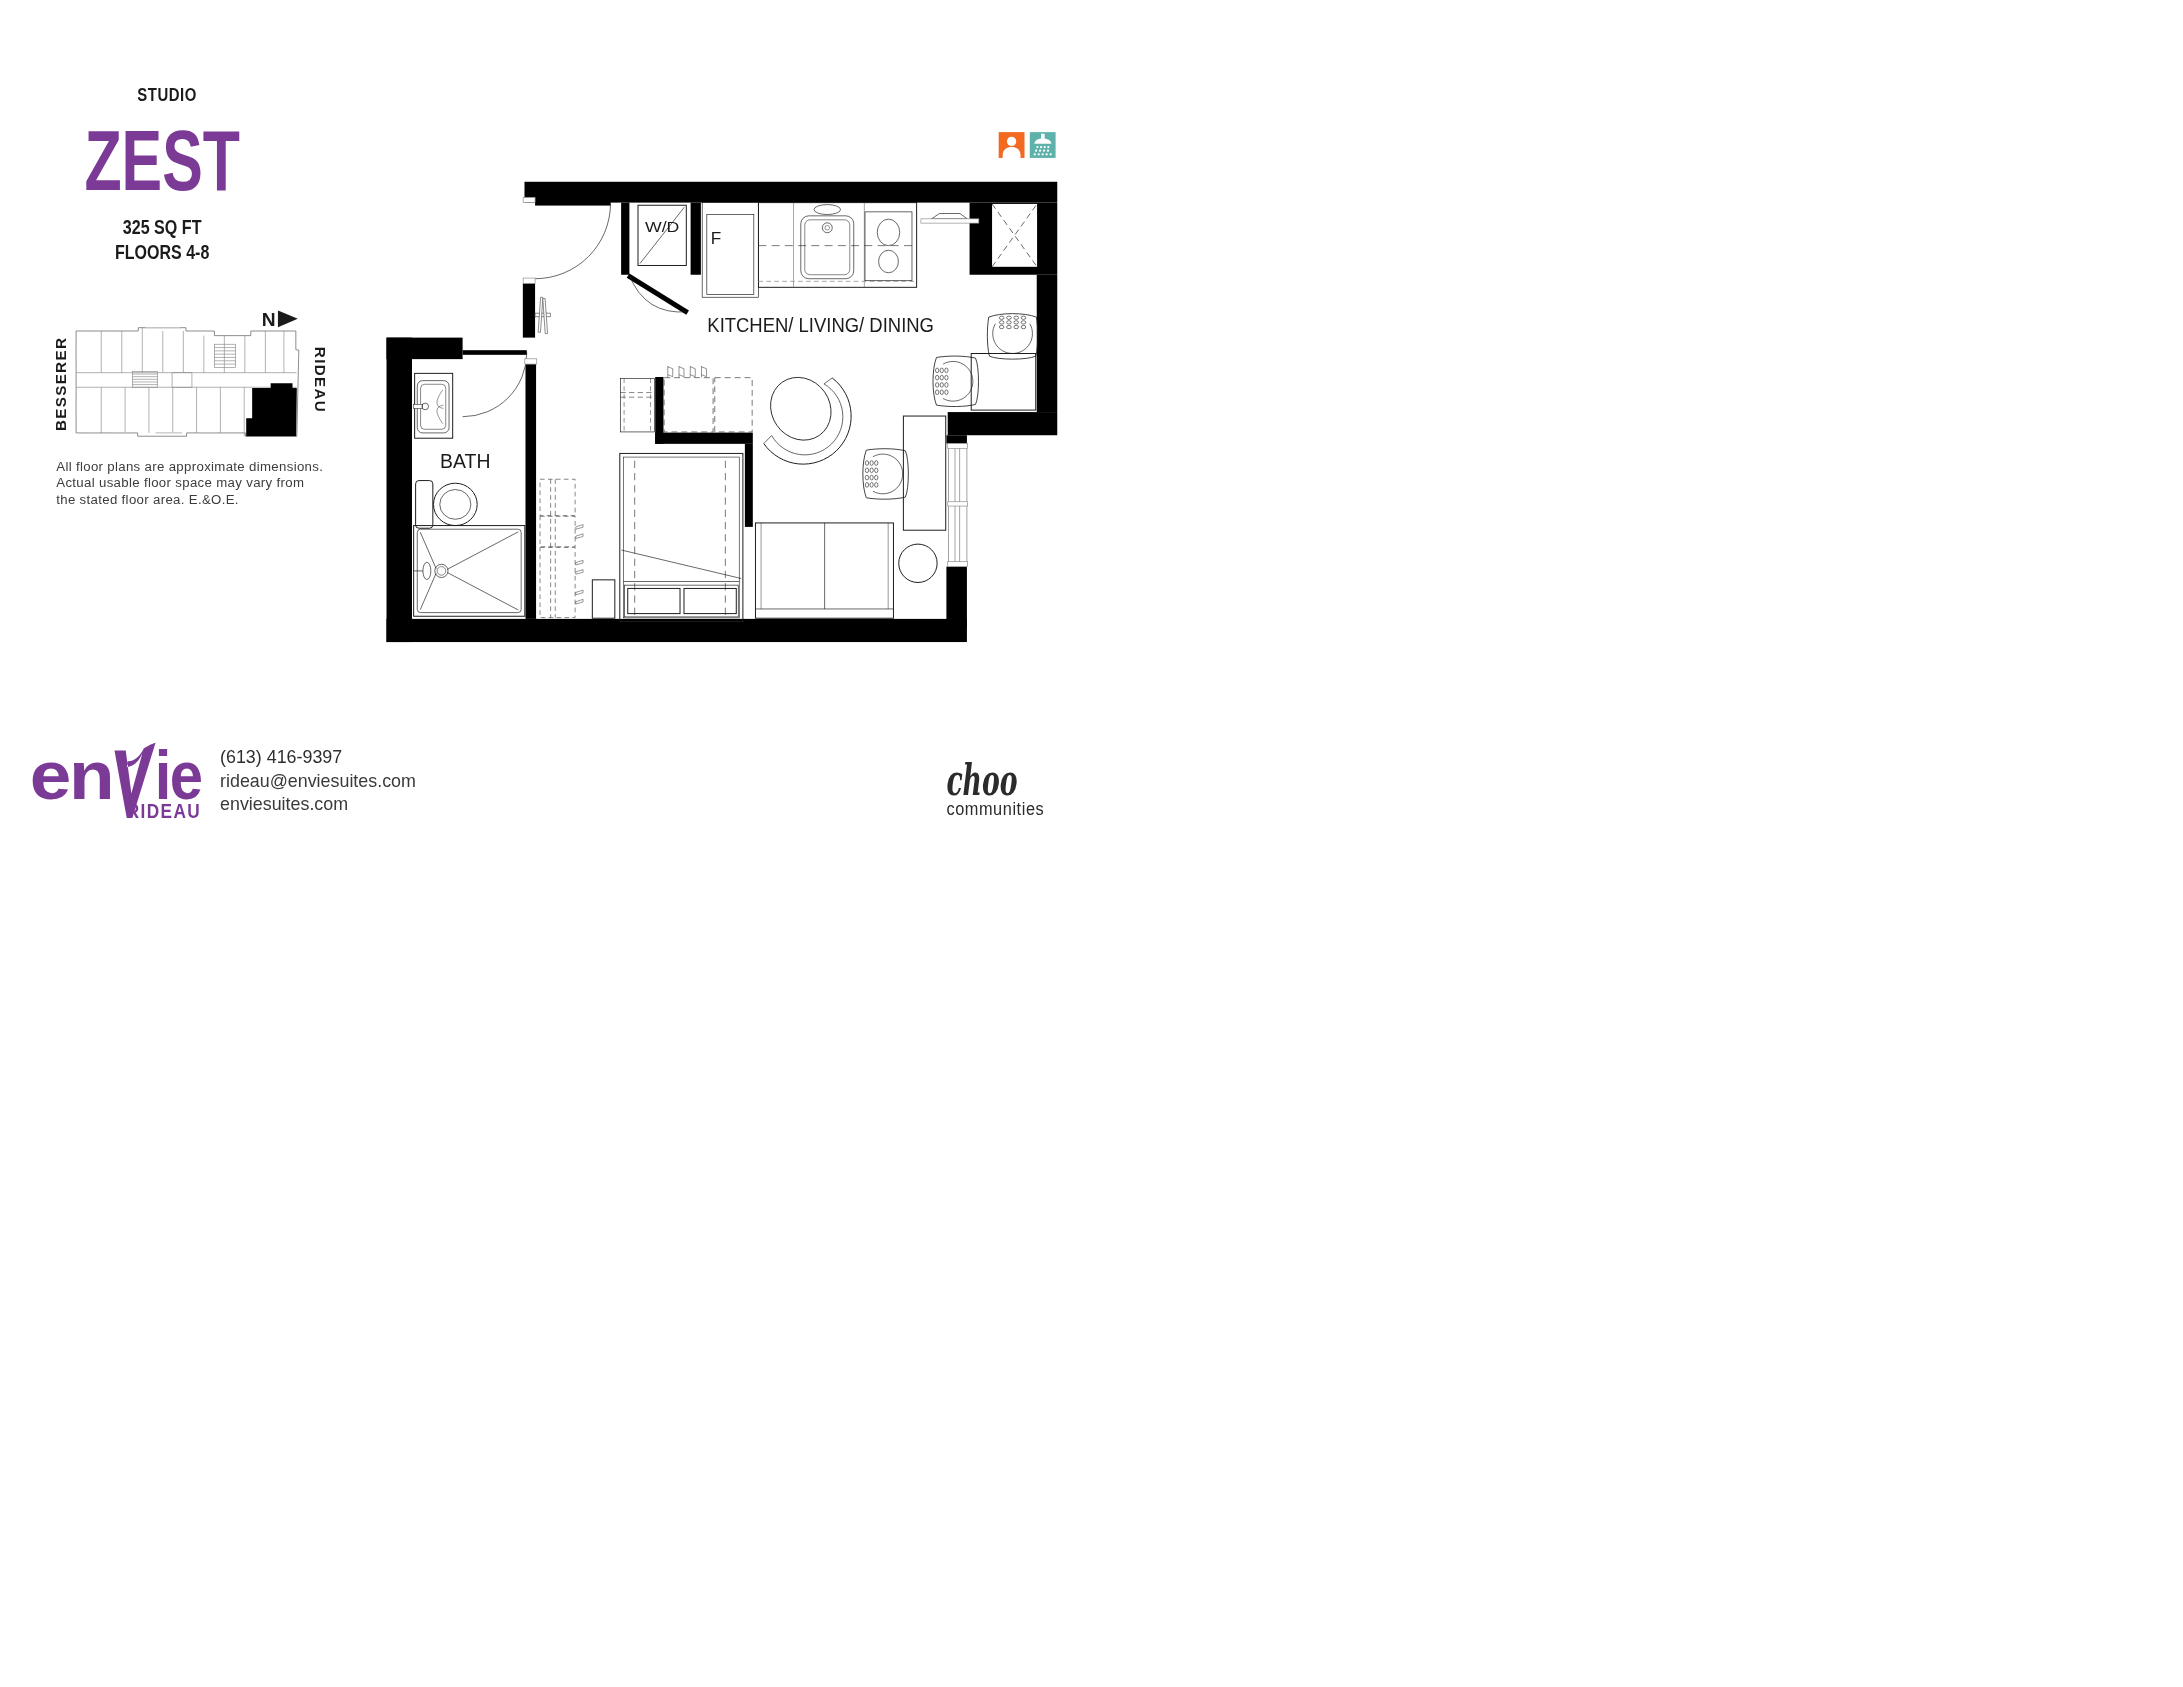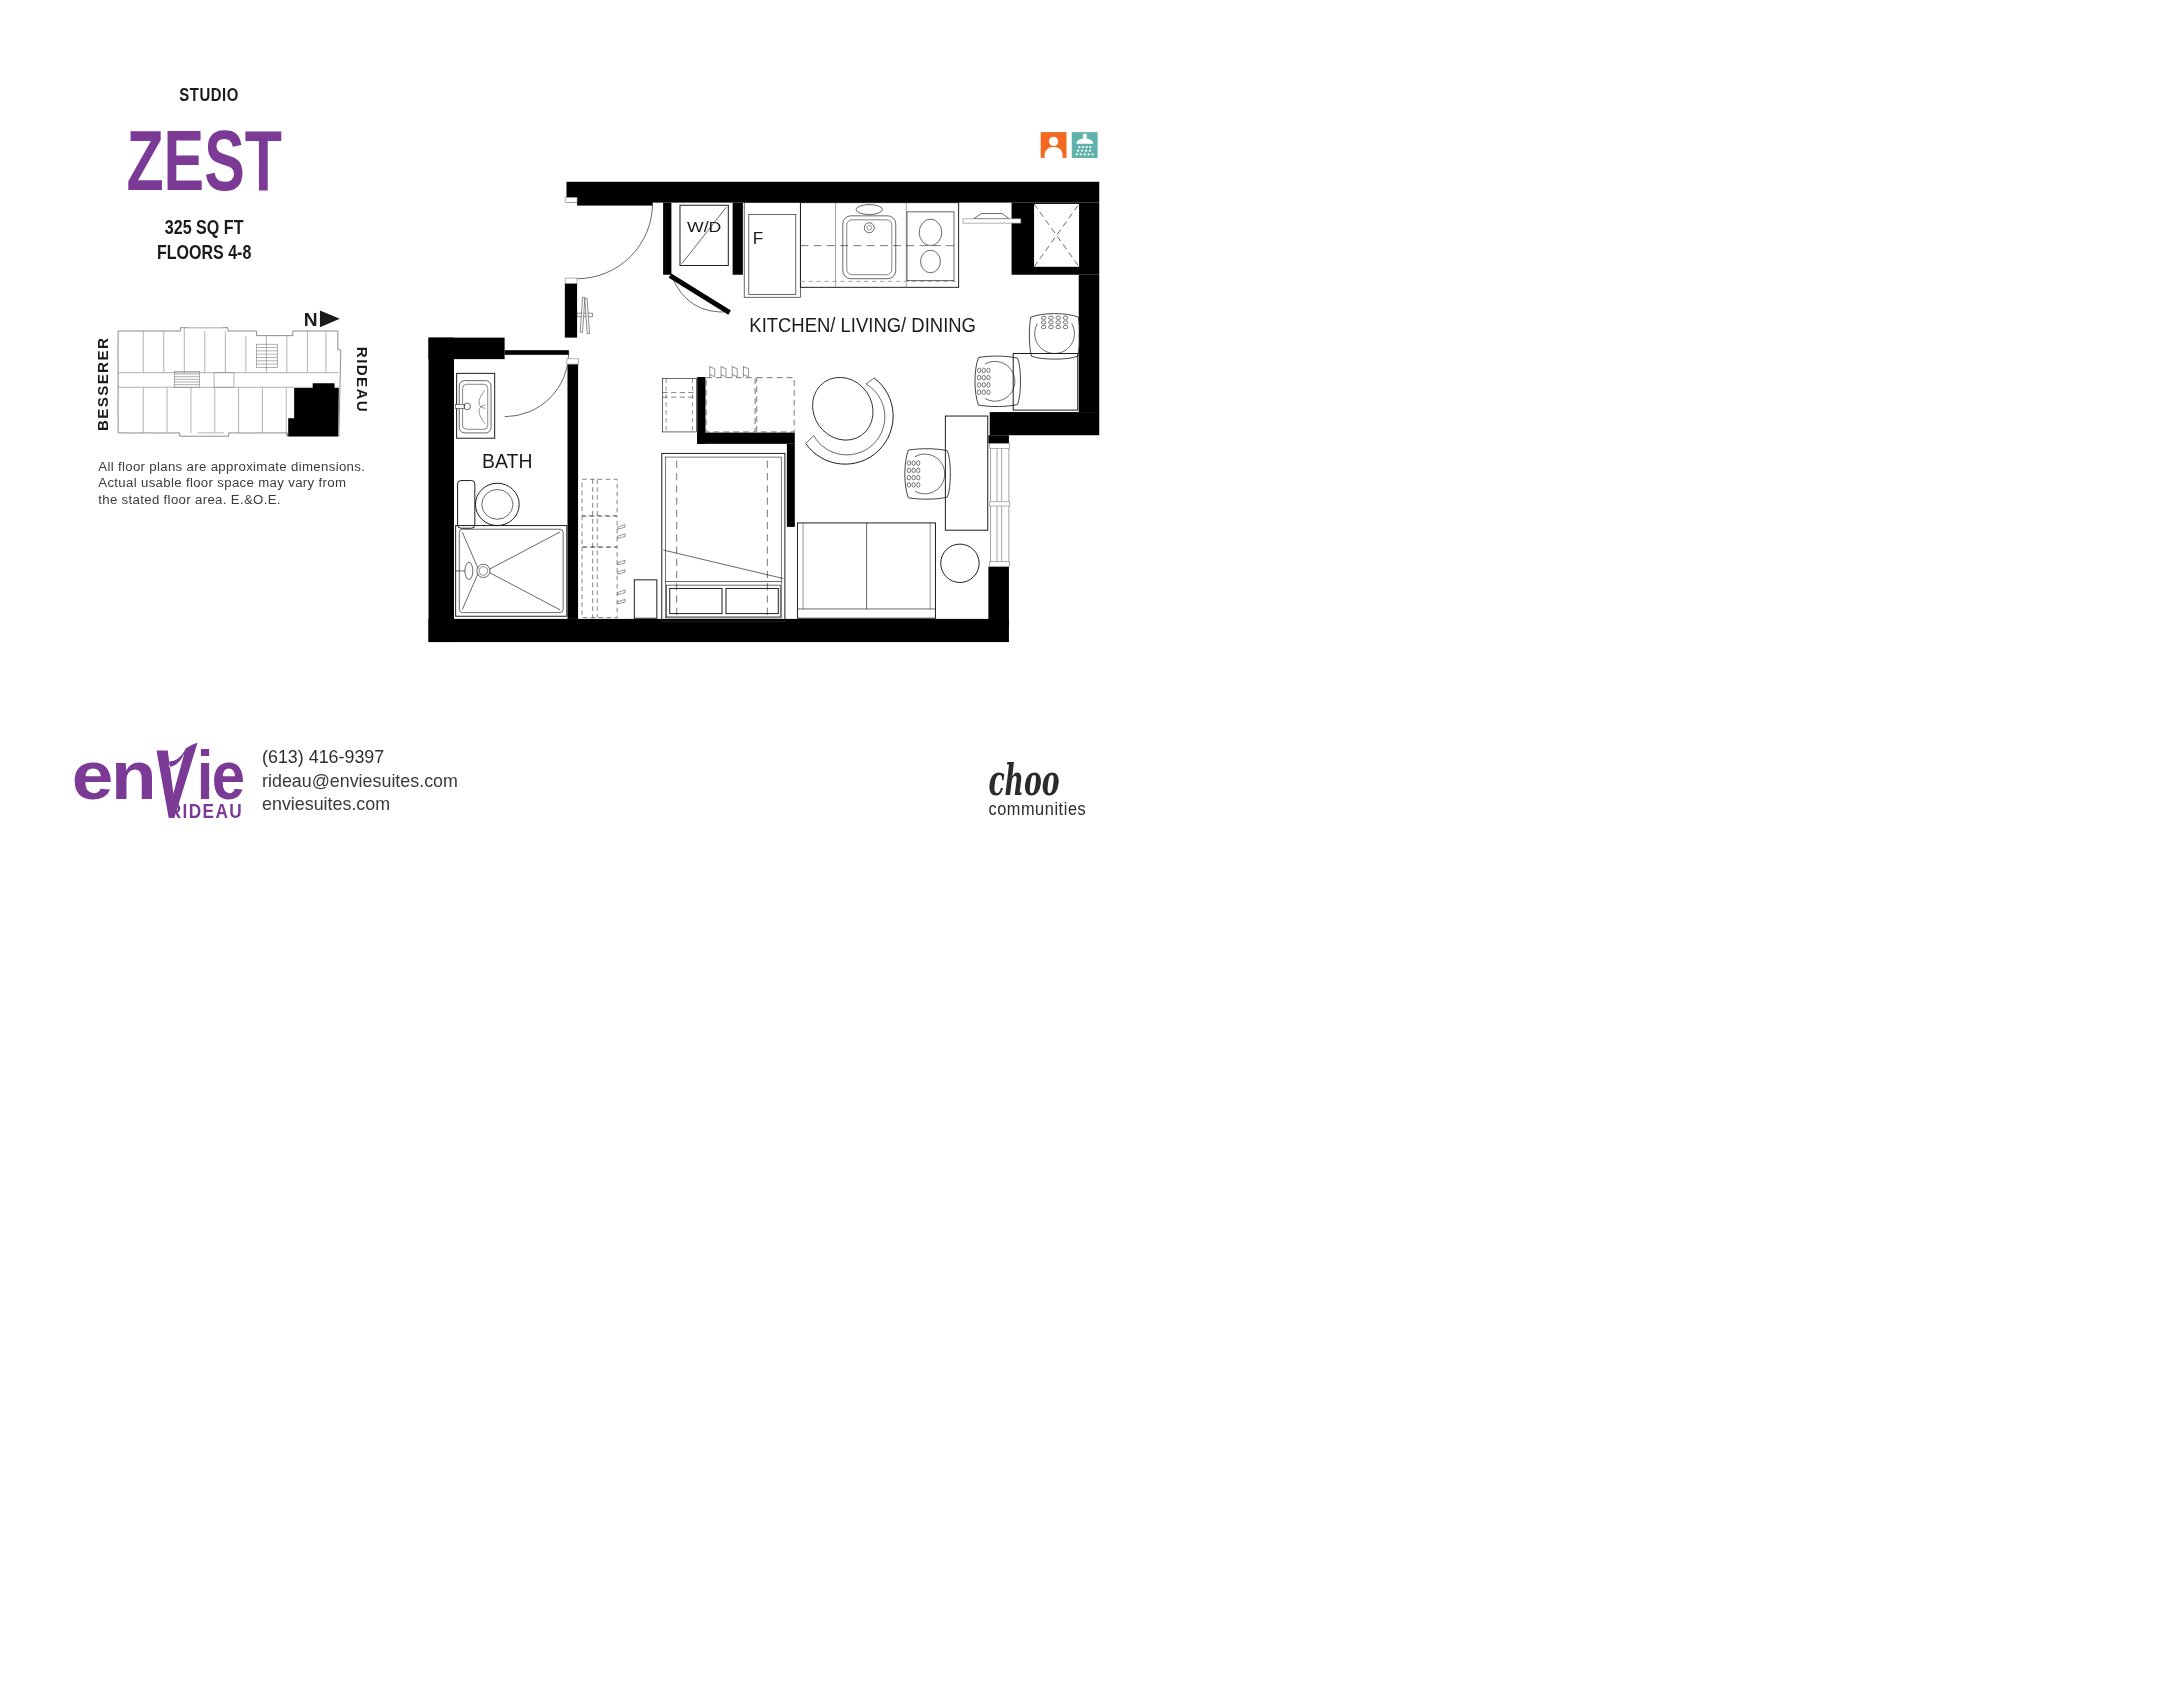--- a/index.html
+++ b/index.html
@@ -1,16 +1,16 @@
 <!DOCTYPE html>
 <html style="font-size:10.6px"><head>
 <meta charset="utf-8">
 <style>
   html,body{margin:0;padding:0;background:#ffffff;}
-  .page{width:1092px;height:844px;position:relative;background:#fff;overflow:hidden;margin-left:42px;}
+  .page{width:1092px;height:844px;position:relative;background:#fff;overflow:hidden;}
   svg{display:block;}
   .t-bold{font-family:"Liberation Sans",sans-serif;font-weight:bold;}
   .t-plan{font-family:"Liberation Sans",sans-serif;font-weight:500;}
   .t-light{font-family:"Liberation Sans",sans-serif;font-weight:normal;}
   .t-script{font-family:"DejaVu Serif",serif;font-style:italic;font-weight:bold;}
   .wall{fill:#000;stroke:none;}
   .fix{fill:none;stroke:#1c1c1c;stroke-width:3;}
   .fix2{fill:none;stroke:#1c1c1c;stroke-width:2;}
   .fixw{fill:#ffffff;stroke:#1c1c1c;stroke-width:3;}
   .jamb{fill:#ffffff;stroke:#8a8a8a;stroke-width:2;}

